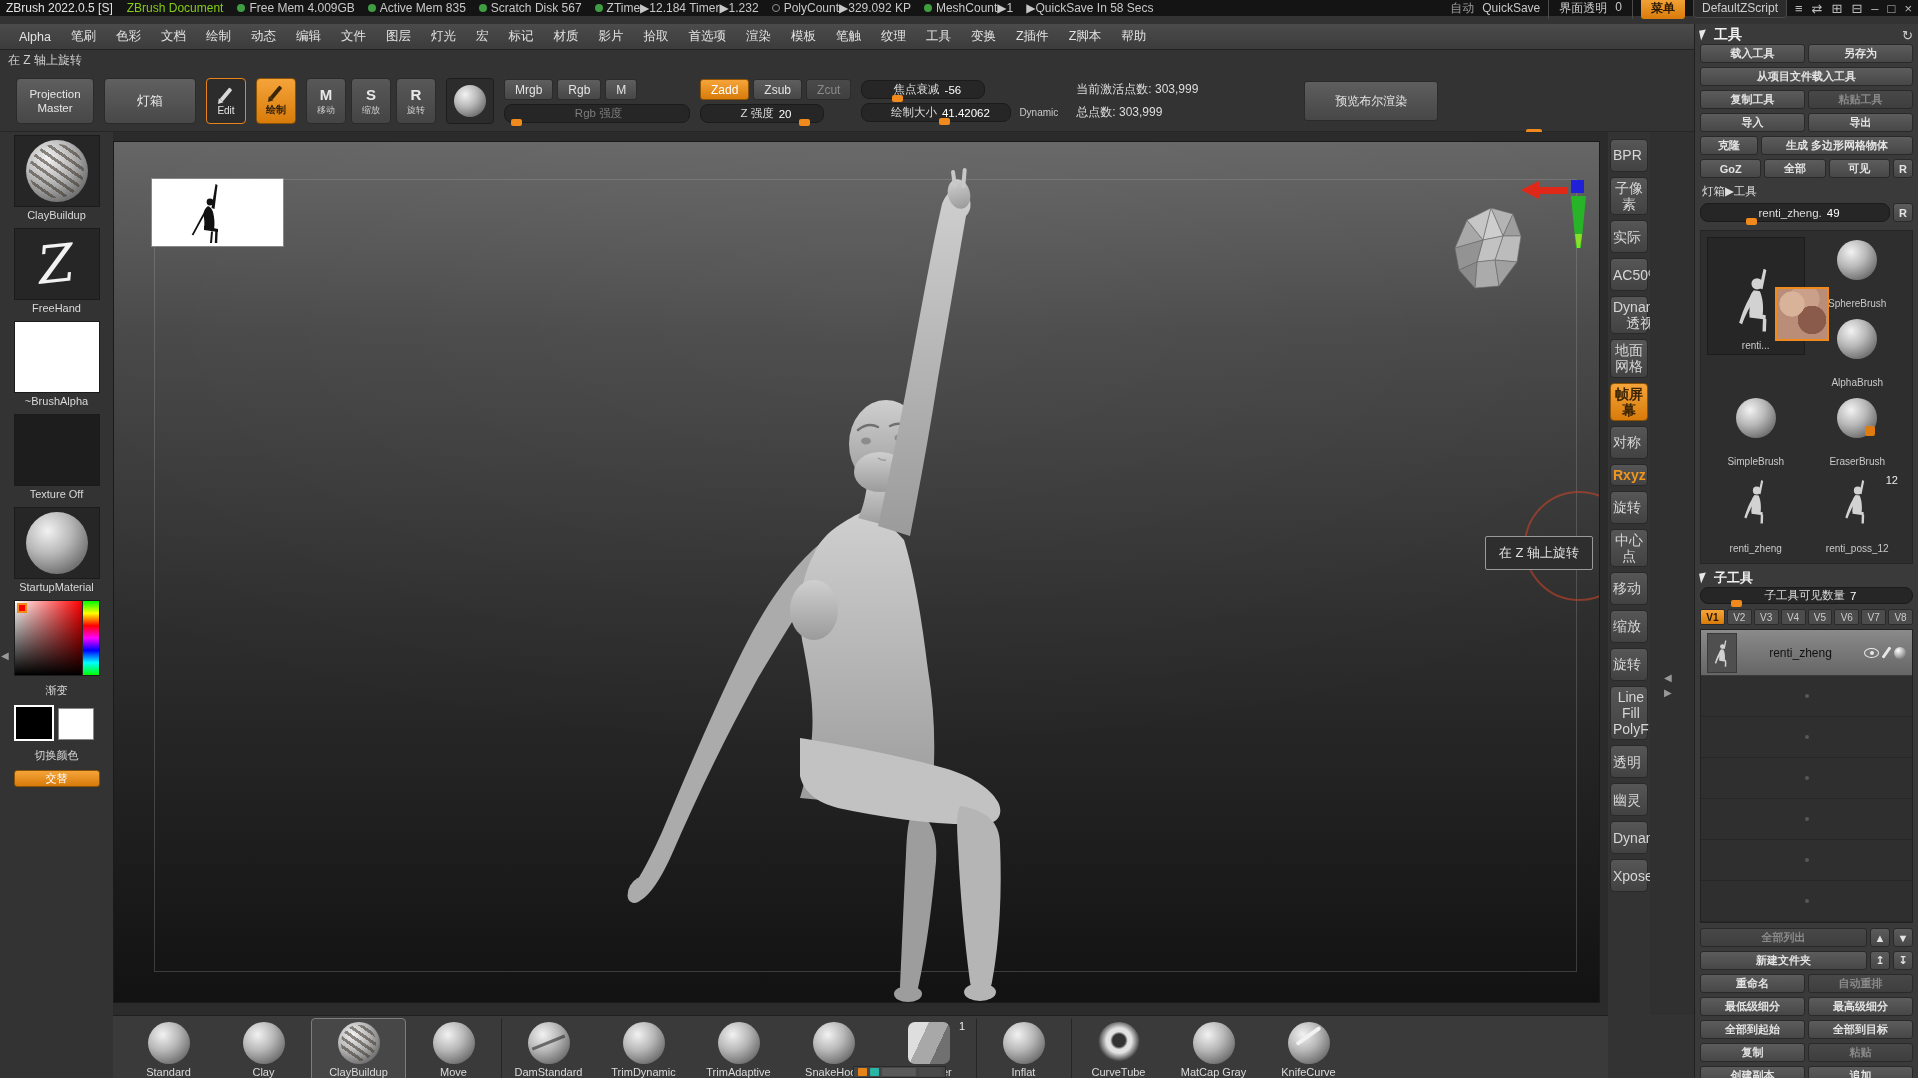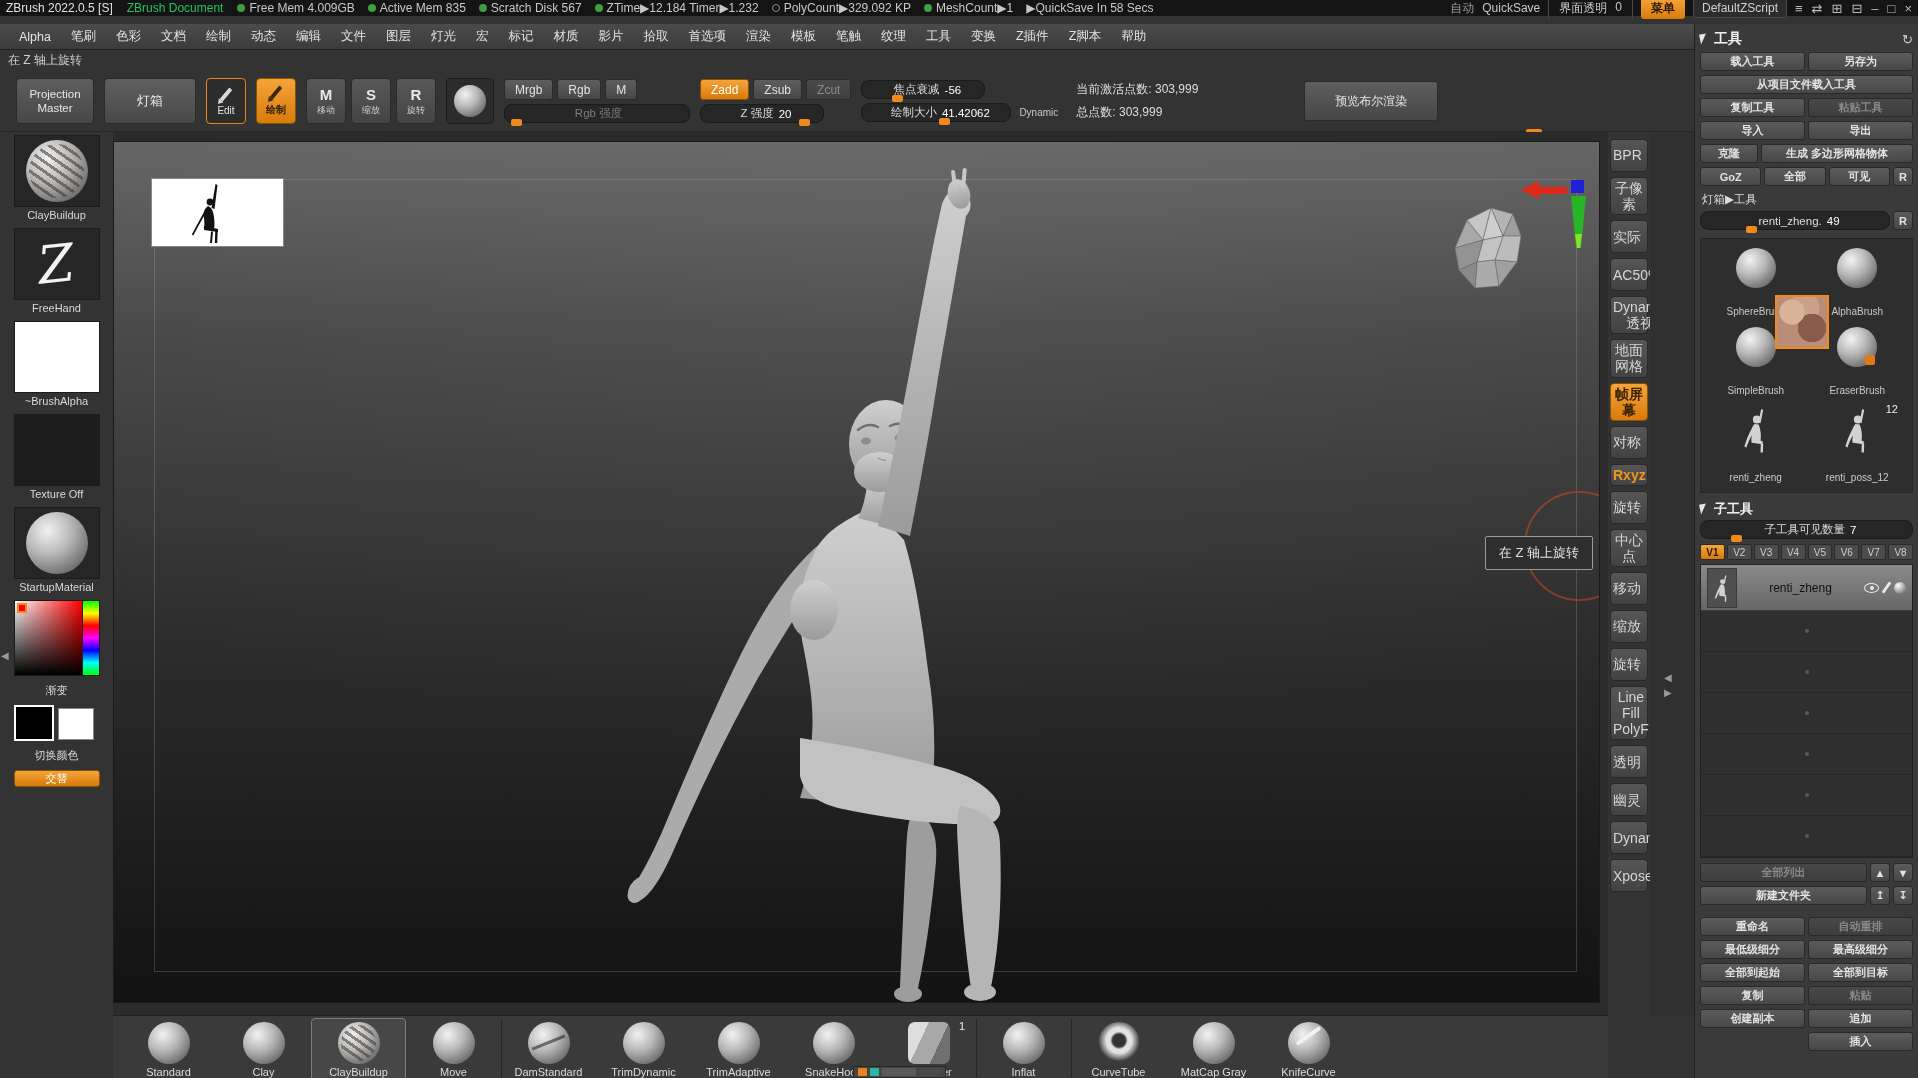--- a/index.html
+++ b/index.html
@@ -2,21 +2,21 @@
 <html><head>
 <meta charset="utf-8">
 <style>
   html,body{margin:0;padding:0;background:#222;}
   *{box-sizing:border-box;font-family:"Liberation Sans","DejaVu Sans",sans-serif;}
   #app{position:relative;width:1918px;height:1078px;background:#333;overflow:hidden;color:#ddd;user-select:none;}
 
   
   #titlebar{position:absolute;left:0;top:0;width:1918px;height:16px;background:#141414;display:flex;align-items:center;font-size:12px;color:#c8c8c8;padding:0 6px;gap:14px;}
   #titlebar .app-title{color:#e2e2e2;}
-  #titlebar .doc-title{color:#22c55e;}
+  #titlebar .doc-title{color:#84cc16;}
   .stats{display:flex;align-items:center;gap:13px;}
   .stat{display:flex;align-items:center;gap:4px;white-space:nowrap;}
   .dot{width:8px;height:8px;border-radius:50%;display:inline-block;background:#3f9e3f;}
   .dot.hollow{background:transparent;border:1px solid #909090;}
   #titlebar .tright{margin-left:auto;display:flex;align-items:center;gap:8px;}
   .tb-box{border-left:1px solid #4a4a4a;border-right:1px solid #4a4a4a;padding:2px 10px;display:flex;gap:8px;}
   .menu-chip{background:linear-gradient(#f5a43a,#d87b0a);color:#2a1a05;font-weight:bold;padding:2px 10px;border-radius:3px;}
   .zscript-chip{background:#2c2c2c;border:1px solid #4a4a4a;padding:2px 8px;border-radius:3px;color:#cfcfcf;}
   .win-icons{display:flex;gap:9px;font-size:13px;color:#bdbdbd;}
   .win-icons span{cursor:default;}
@@ -582,20 +582,31 @@
     <div class="prow">
       <div class="slider tp-slider">
         <span>renti_zheng.</span>
         <span class="val">49</span>
         <i class="nub" style="left:24%"></i>
       </div>
       <button class="pbtn small">R</button>
     </div>
 
     <div class="tp-inventory">
+      <div class="cur-tool">
+        <svg class="fig-svg" width="52" height="78" viewBox="0 0 24 32">
+          <path d="M15.5 2 L13.5 11 L15 11.5 L16.8 2.6 Z"></path>
+            <circle cx="12.5" cy="9" r="2.6"></circle>
+          <path d="M11 12 C9 14 8.6 17 9 20 L9 23 L15 24 C15.6 20 15.2 15.6 13.8 12.4 Z"></path>
+          <path d="M9 22 L16.5 23.5 L16.4 25.5 L9 24.5 Z"></path>
+          <path d="M15.2 25 L15 31 L16.6 31 L16.8 25.2 Z"></path>
+          <path d="M10.4 13.4 C8.4 16 6.6 20 5.2 24 L4.2 27 L5.6 27.6 C7 24 9 19.4 11.2 16.4 Z"></path>
+        </svg>
+        <span class="qp-label">renti...</span>
+      </div>
 
       <div class="sel-alpha"></div>
 
         <div class="qp">
 
           <div class="qp-thumb sphere"></div>
 
           <span class="qp-label">SphereBrush</span>
         </div>
 

